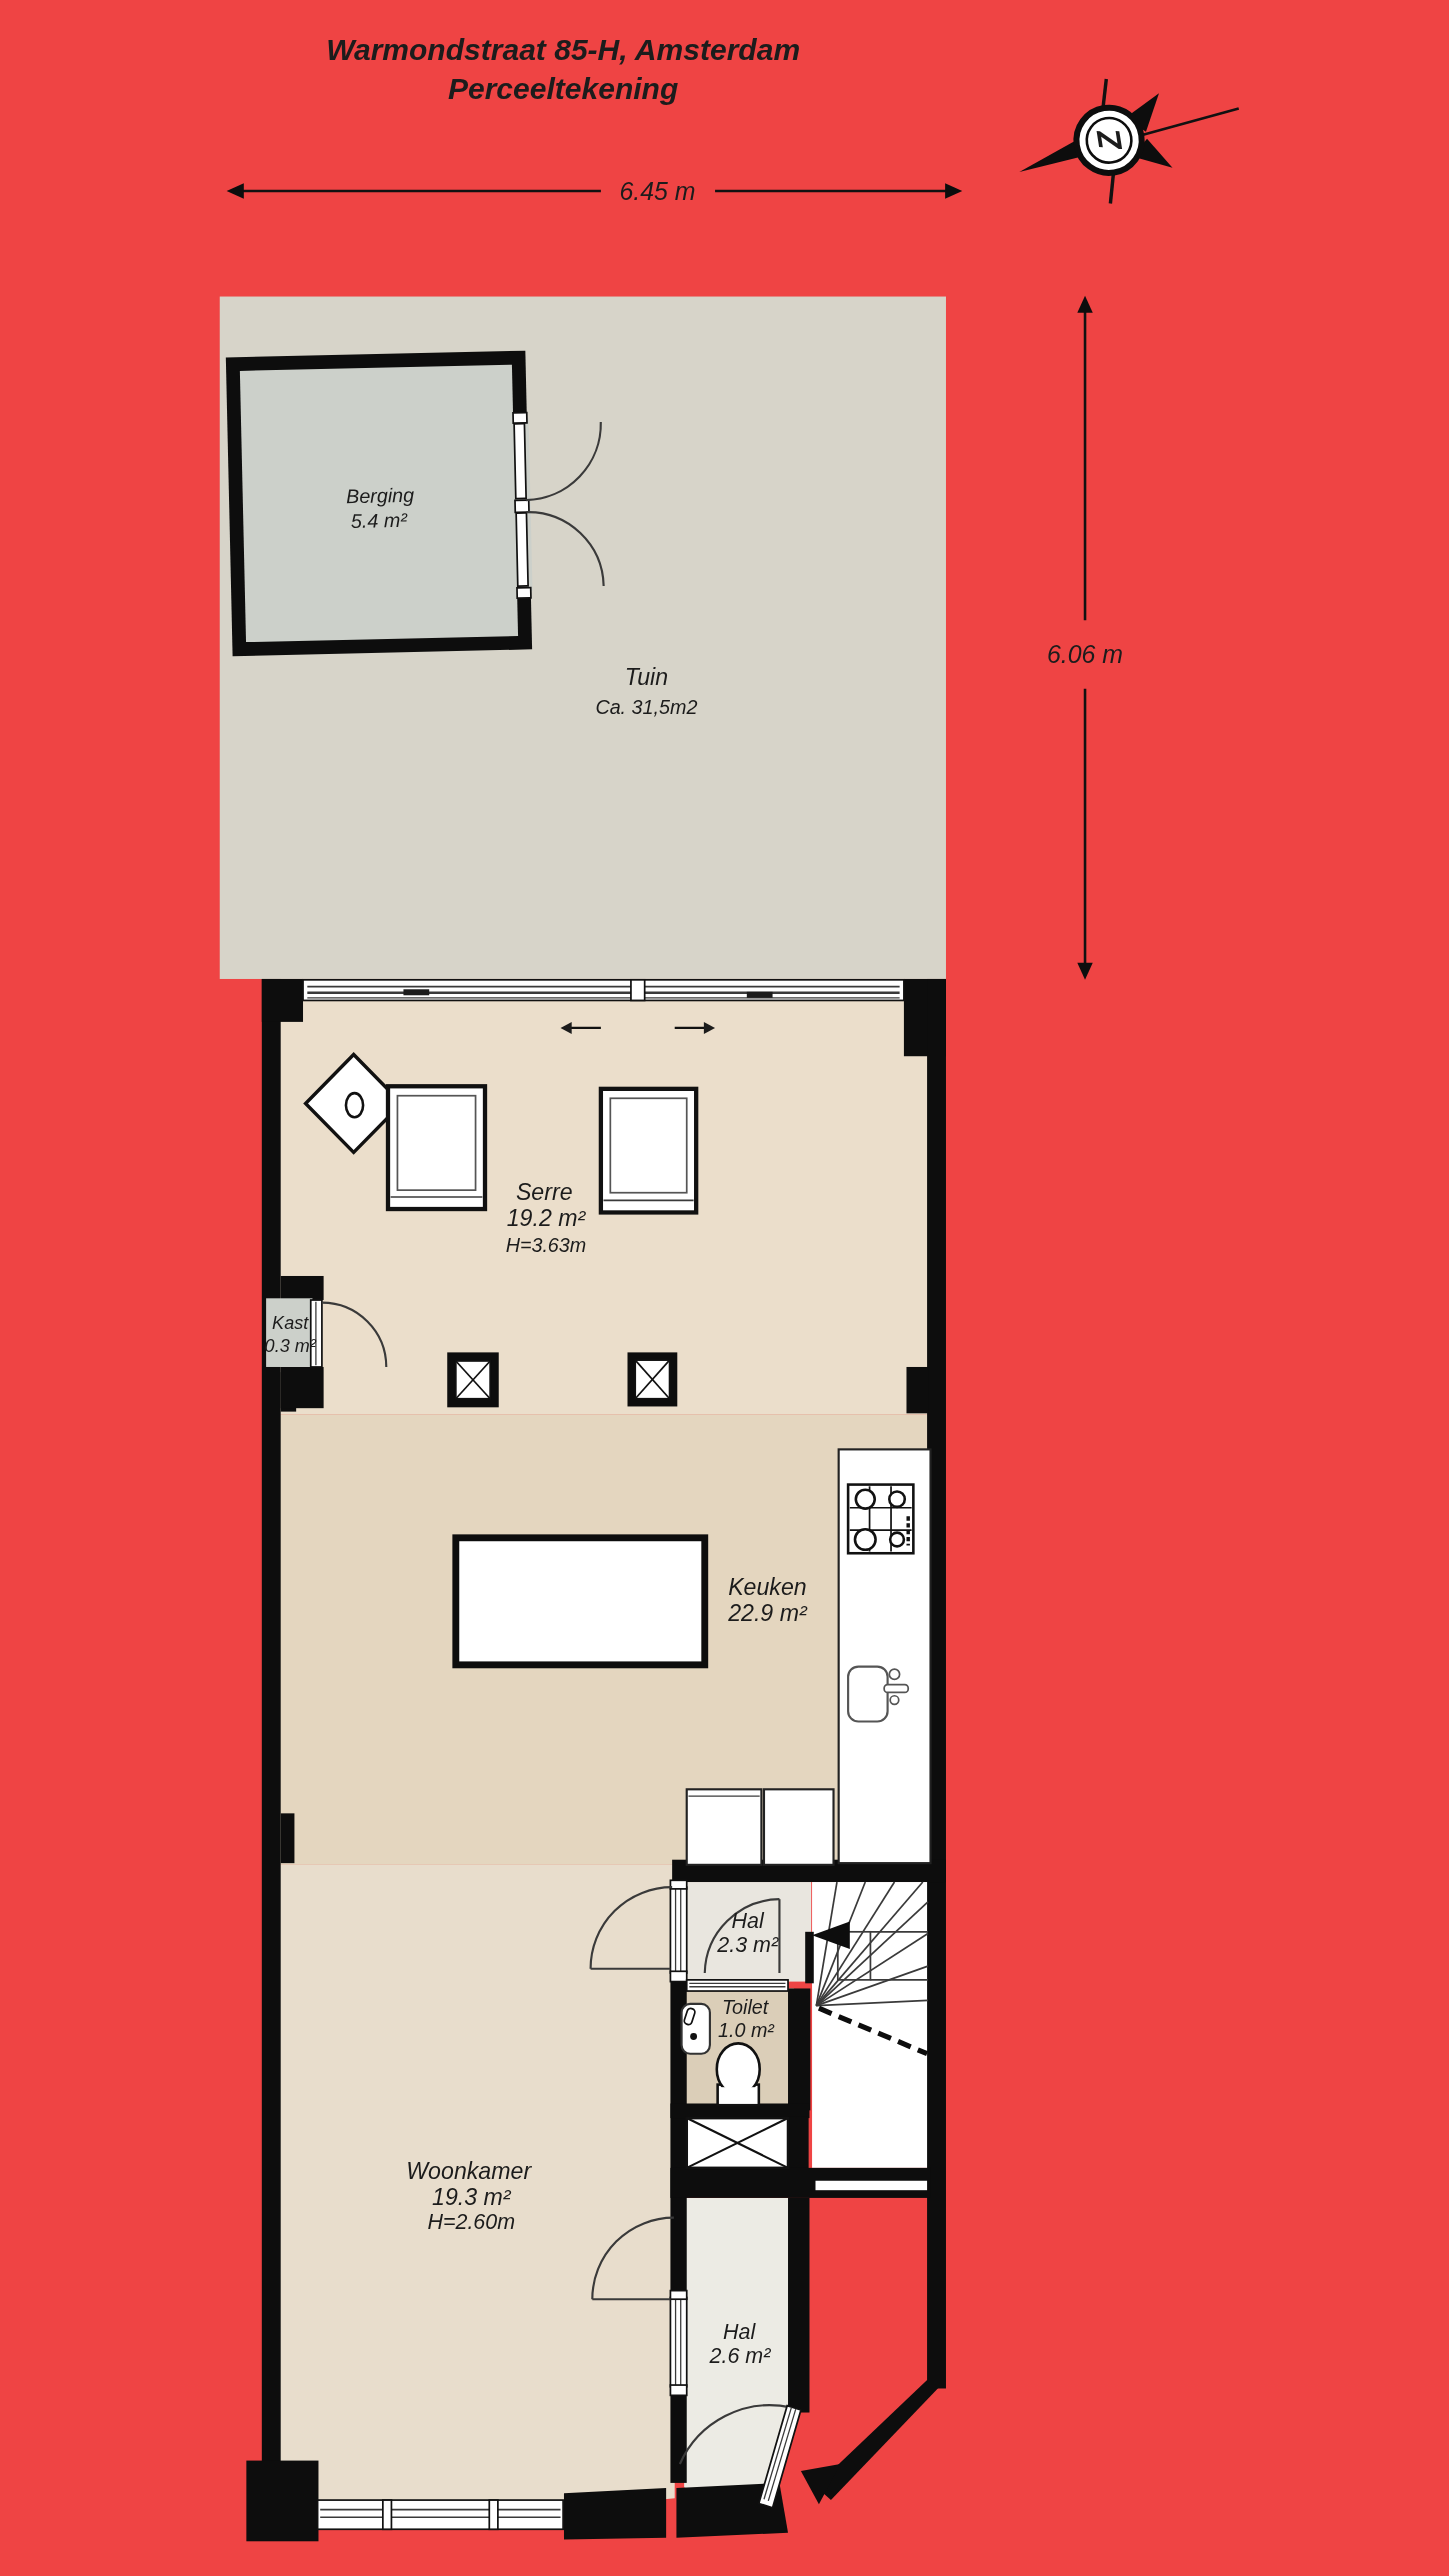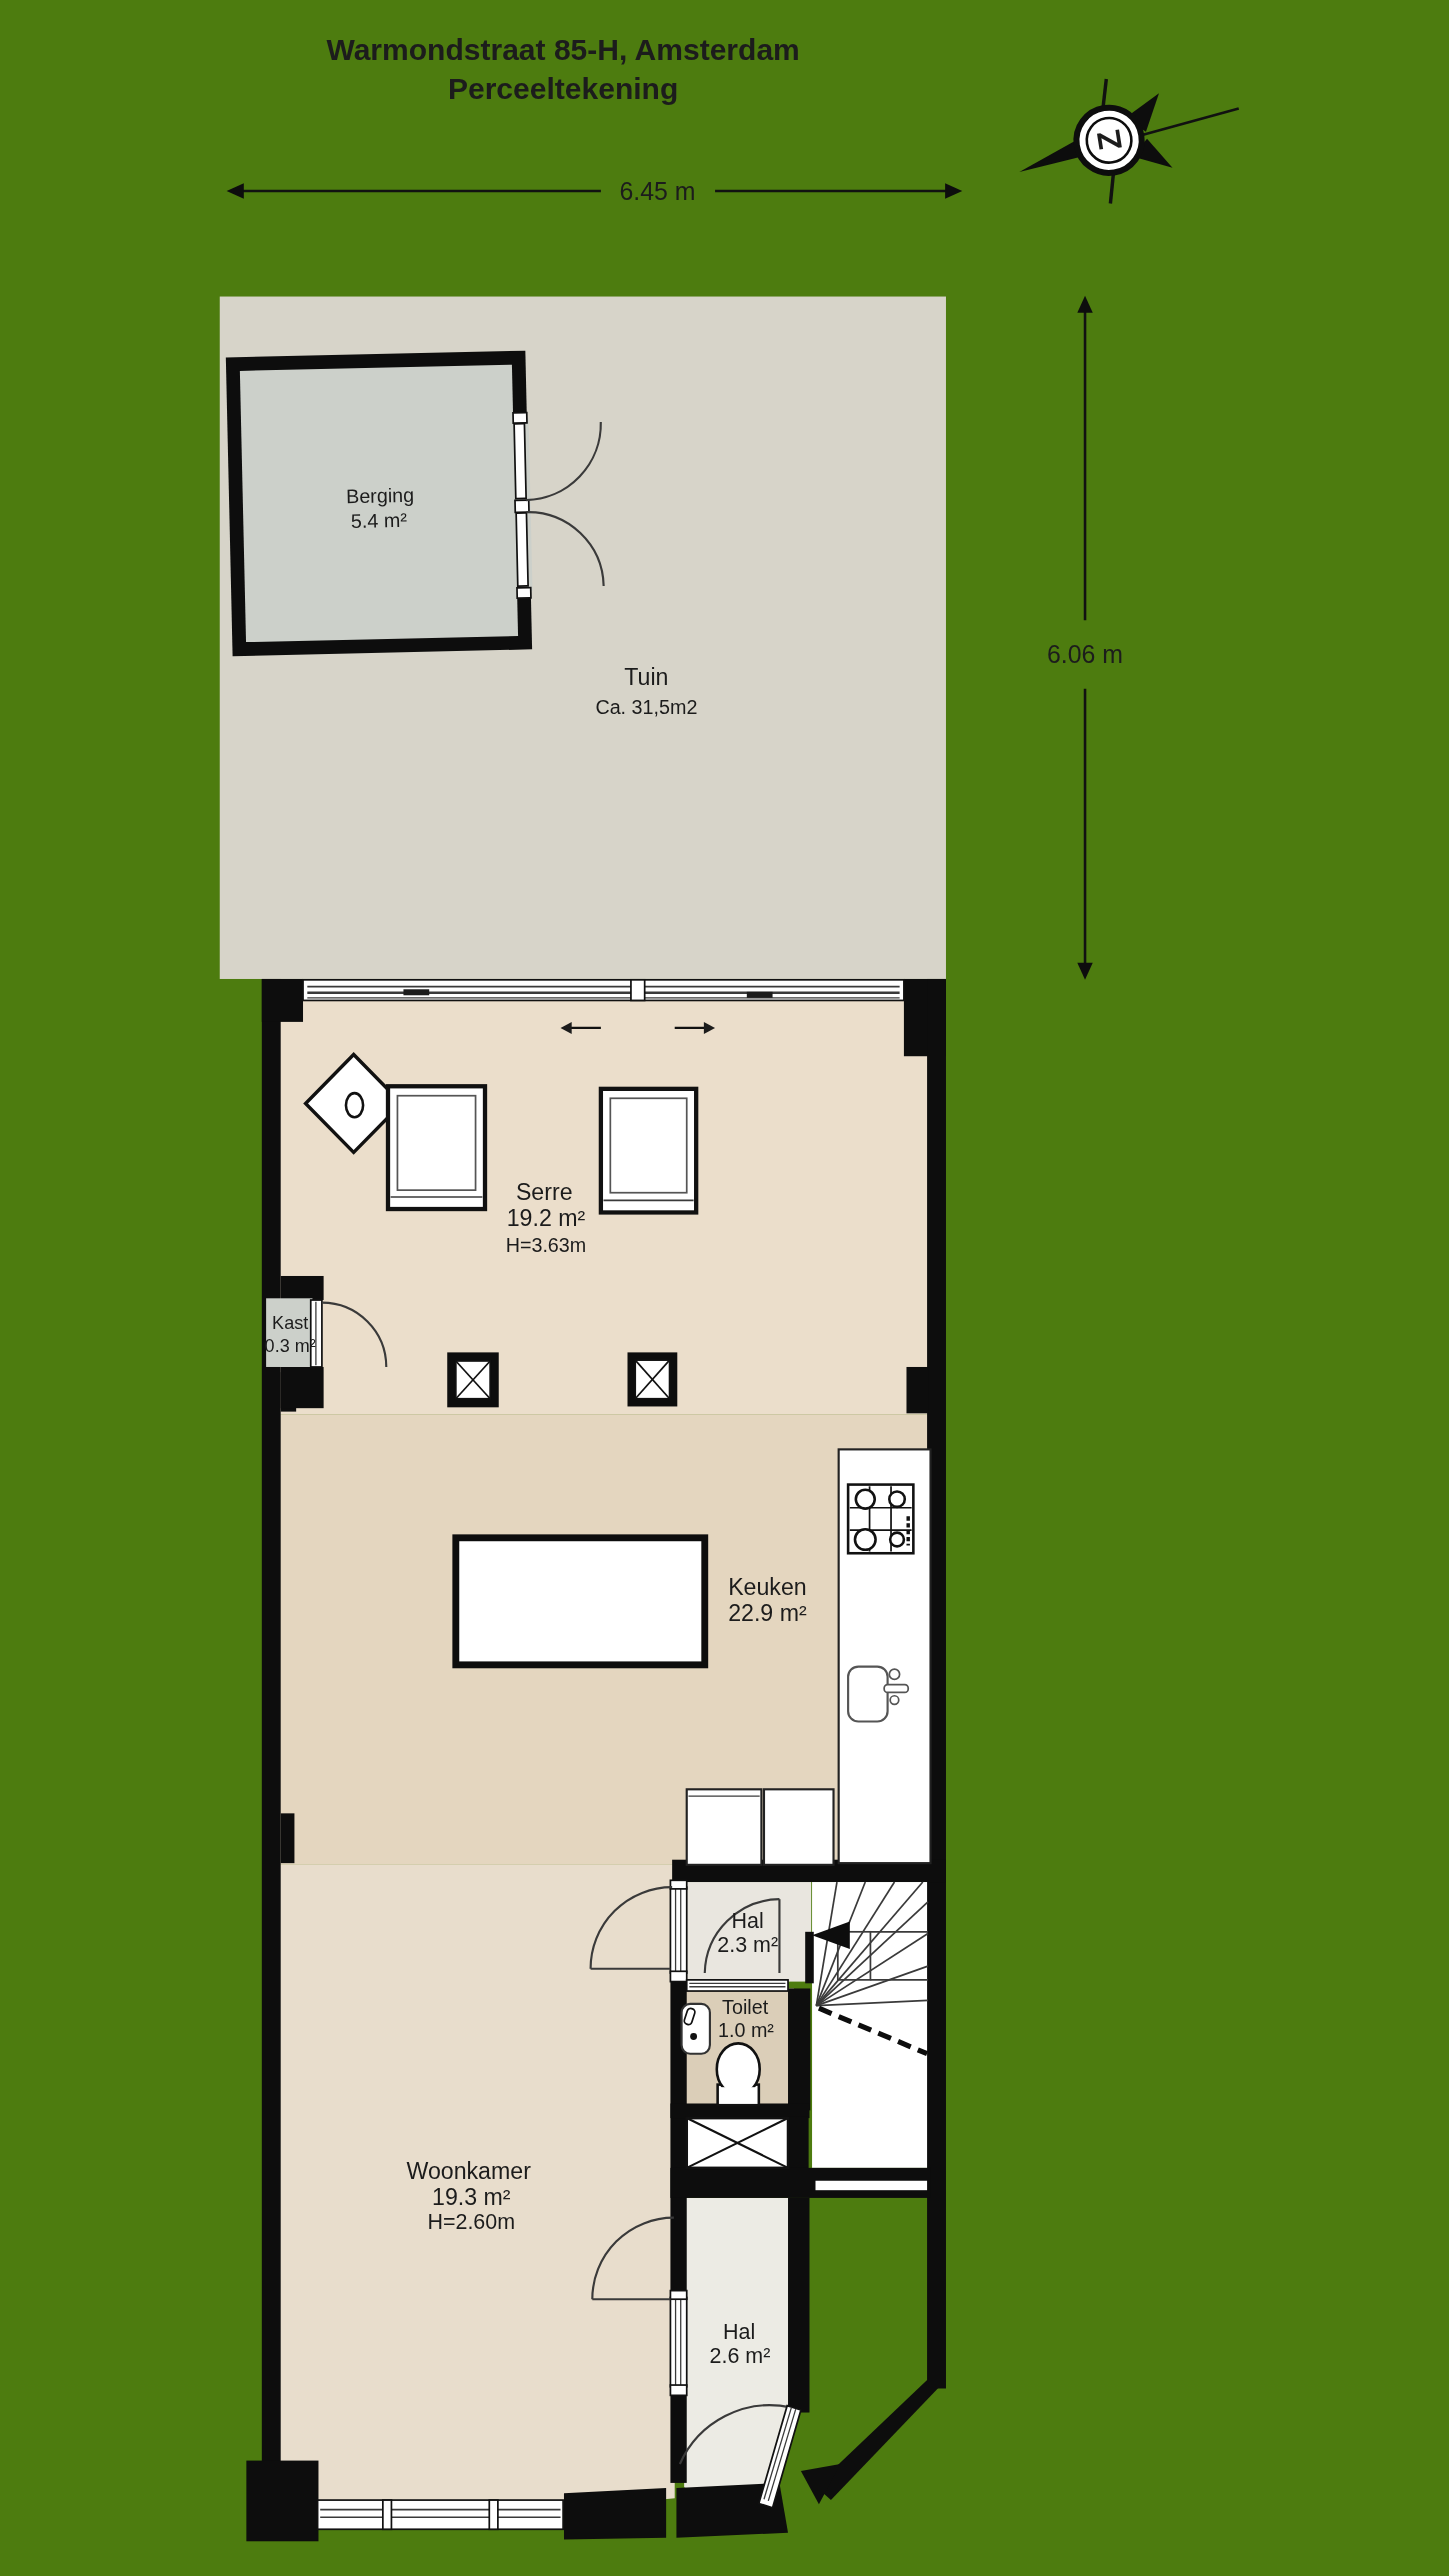--- a/index.html
+++ b/index.html
@@ -1,17 +1,17 @@
 <!DOCTYPE html>
 <html style="font-size:13.7px"><head>
 <meta charset="utf-8">
 <style>
   html,body{margin:0;padding:0;background:#ffffff;}
-  #page{position:relative;width:1449px;height:2576px;background:#4d7c0f;overflow:hidden;
-        font-family:"Liberation Sans", sans-serif;}
+  #page{position:relative;width:1449px;height:2576px;background:#ef4444;overflow:hidden;
+        font-family:"Liberation Sans", sans-serif;font-style:italic;}
   svg{position:absolute;left:0;top:0;}
   text{fill:#1c1c1c;font-family:"Liberation Sans", sans-serif;}
   .t-title{font-size:35px;font-weight:bold;}
   .t-dim{font-size:29px;}
   .t-room{font-size:27px;}
   .t-sub{font-size:23px;}
   .t-mid{font-size:25px;}
   .t-small{font-size:21px;}
   .t-z{font-size:38px;font-weight:bold;}
   .wall{fill:#0d0d0d;}

